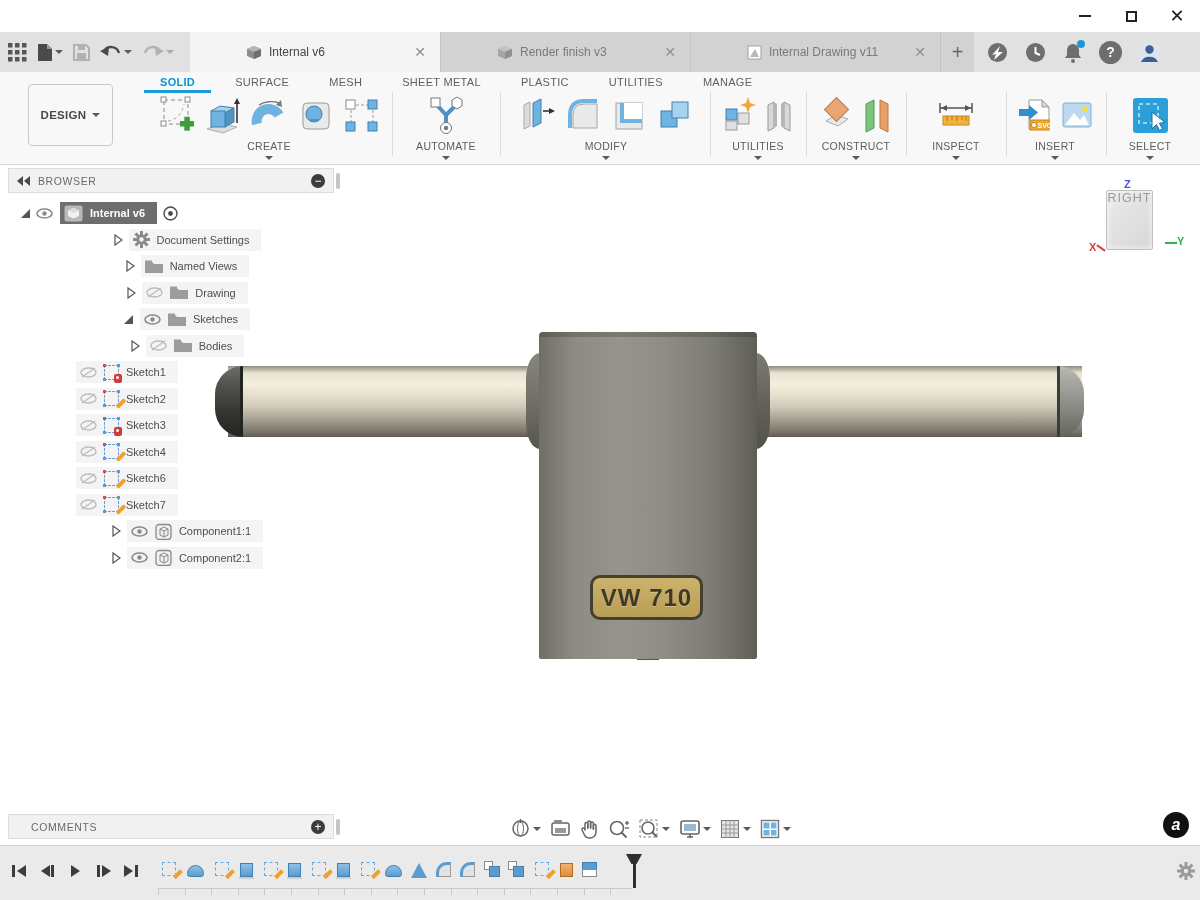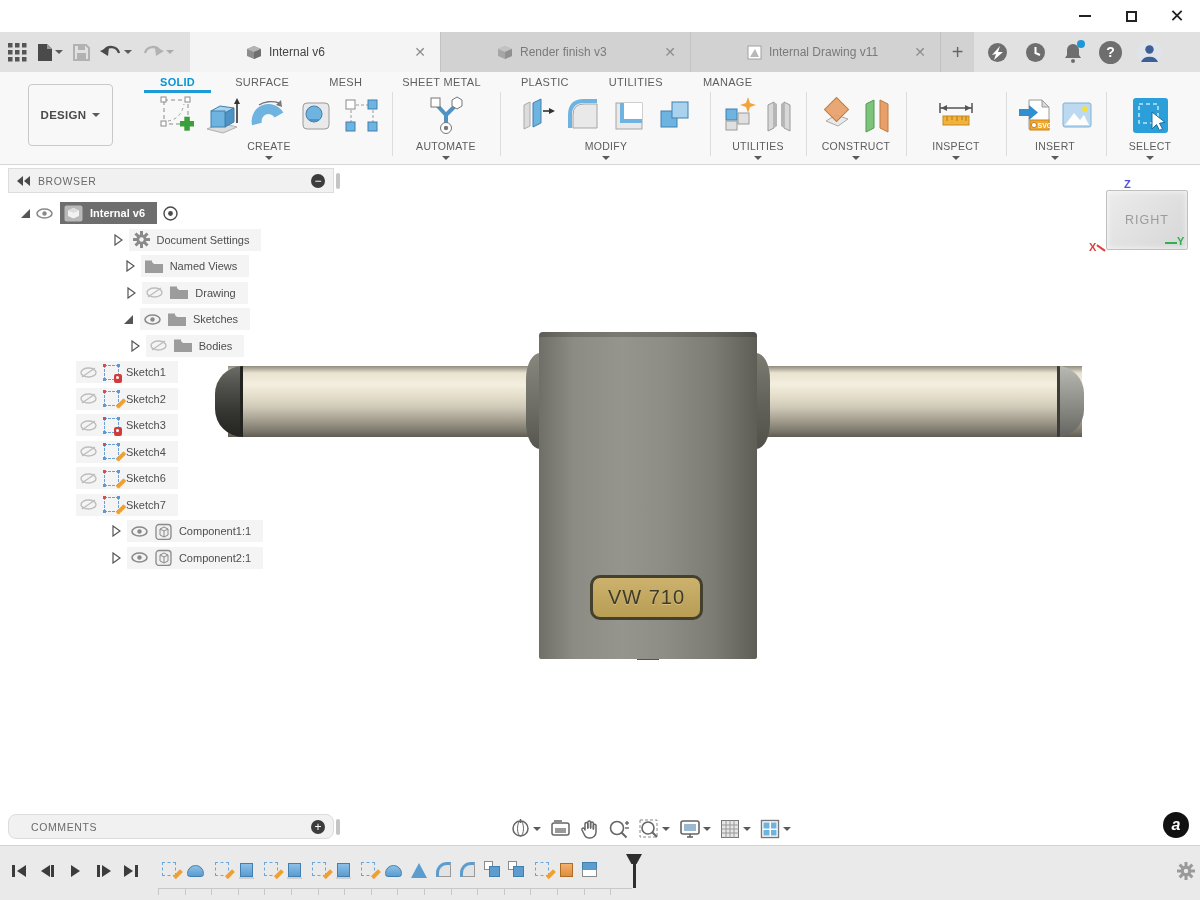--- a/index.html
+++ b/index.html
@@ -69,21 +69,21 @@
   
   .sk-ic { width:15px; height:15px; border:1px dashed #6aa0d4; position:relative; flex:none; }
   .sk-ic i { position:absolute; width:3px; height:3px; }
   .sk-ic .c1{ left:-2px; top:-2px; background:#d05050;} .sk-ic .c2{ right:-2px; top:-2px; background:#5b9bd5;}
   .sk-ic .c3{ left:-2px; bottom:-2px; background:#5b9bd5;} .sk-ic .c4{ right:-2px; bottom:-2px; background:#d05050;}
   .badge-lock { position:absolute; right:-4px; bottom:-4px; width:8px; height:9px; background:#d03c3c; border-radius:2px; }
   .badge-lock::before { content:""; position:absolute; left:1.5px; top:2px; width:3px; height:3px; border-radius:50%; background:#fff; }
   .badge-pen { position:absolute; right:-5px; bottom:-4px; width:4px; height:11px; background:#f0a030; transform:rotate(45deg); border-radius:1px; }
 
   
-  #viewcube { position:absolute; left:1106px; top:25px; width:82px; height:60px; background:linear-gradient(135deg,#ececec,#d6d6d6); border:1px solid #c0c0c0; border-radius:2px; box-shadow:inset 0 0 6px rgba(255,255,255,.8); display:flex; align-items:center; justify-content:center; }
+  #viewcube { position:absolute; left:1106px; top:25px; width:47px; height:60px; background:linear-gradient(135deg,#ececec,#d6d6d6); border:1px solid #c0c0c0; border-radius:2px; box-shadow:inset 0 0 6px rgba(255,255,255,.8); display:flex; justify-content:center; }
   #viewcube .face { font-size:12.5px; color:#9b9b9b; letter-spacing:1px; }
   .axis { position:absolute; font-size:11px; font-weight:bold; }
   .ax-z { left:1124px; top:13px; color:#5050e0; }
   .ax-x { left:1089px; top:76px; color:#e04040; }
   .ax-y { left:1177px; top:70px; color:#30b050; }
   .ax-line-x { position:absolute; left:1096px; top:82px; width:10px; height:2px; background:#e04040; transform:rotate(35deg); }
   .ax-line-y { position:absolute; left:1165px; top:77px; width:12px; height:2px; background:#30b050; }
 
   
   .rod { position:absolute; left:228px; top:201px; width:854px; height:71px;
@@ -93,21 +93,21 @@
   .rod-cap-r { position:absolute; left:1057px; top:201px; width:27px; height:71px; border-radius:0 36px 36px 0 / 0 36px 36px 0;
     background:linear-gradient(180deg,#b9b9b4 0%,#9d9d97 35%,#80807a 70%,#636360 100%); border-left:3px solid #3c3c38; }
   .flare { position:absolute; top:188px; width:14px; height:96px; background:#6e6e66; }
   .flare.l { left:526px; border-radius:14px 0 0 14px / 26px 0 0 26px; background:linear-gradient(180deg,#87877e,#6e6e66 55%,#565650); }
   .flare.r { left:756px; border-radius:0 14px 14px 0 / 0 26px 26px 0; background:linear-gradient(180deg,#7c7c73,#63635c,#51514a); }
   .body3d { position:absolute; left:539px; top:167px; width:218px; height:327px; border-radius:4px 4px 2px 2px;
     background:linear-gradient(90deg,#6f6f67 0%,#8c8c84 16%,#95958d 38%,#8d8d85 58%,#7c7c74 80%,#5e5e57 100%); }
   .body3d::before { content:""; position:absolute; left:0; top:0; right:0; height:5px; background:rgba(40,40,35,.25); border-radius:4px 4px 0 0; }
   .plate { position:absolute; left:590px; top:410px; width:113px; height:45px; border-radius:10px; border:3px solid #44402e;
     background:linear-gradient(180deg,#ccb26c,#b89d55); display:flex; align-items:center; justify-content:center; }
-  .plate span { font-size:20px; font-weight:normal; letter-spacing:1px; color:#3e3a2a; text-shadow:0 1px 0 rgba(255,240,200,.35); }
+  .plate span { font-size:24px; font-weight:bold; letter-spacing:1px; color:#3e3a2a; text-shadow:0 1px 0 rgba(255,240,200,.35); }
   .notch { position:absolute; left:637px; top:494px; width:22px; height:9px; border-radius:0 0 4px 4px;
     background:linear-gradient(90deg,#75756d,#8b8b83 50%,#68686 0); border-top:1px solid #55554e; }
 
   
   #comments { position:absolute; left:8px; top:649px; width:326px; }
   #navbar { position:absolute; left:510px; top:650px; height:27px; display:flex; align-items:center; gap:9px; }
   .nav-ic { display:flex; align-items:center; gap:2px; }
   #assistant { position:absolute; left:1163px; top:647px; width:26px; height:26px; border-radius:50%; background:#111; color:#fff; display:flex; align-items:center; justify-content:center; font-size:16px; font-weight:bold; font-style:italic; }
 
   
@@ -809,21 +809,21 @@
               <path d="M4 1.5 h9 a3 3 0 0 1 3 3 v9 a3 3 0 0 1 -3 3 h-9 a3 3 0 0 1 -3 -3 v-9 a3 3 0 0 1 3 -3 z" fill="#f0f0f0" stroke="#8a8a8a" stroke-width="1.3"></path>
               <path d="M5 6 l4 -2 4 2 v6 l-4 2 -4 -2 z M5 6 l4 2 4 -2 M9 8 v6" fill="none" stroke="#8a8a8a"></path>
             </svg>
           <span class="lbl">Component2:1</span>
         </span>
       </div>
     </div>
   </div>
 
   <div id="comments">
-    <div class="panel-header" style="position:relative;border-radius:8px;">
+    <div class="panel-header" style="position:relative;">
       <span class="panel-title" style="margin-left:14px;">COMMENTS</span>
       <span class="circle-btn">+</span>
       <span class="grip"></span>
     </div>
   </div>
 
   <div id="navbar">
     <span class="nav-ic">
       <svg width="21" height="21">
           <circle cx="10.5" cy="10.5" r="7.5" fill="none" stroke="#666" stroke-width="1.5"></circle>

